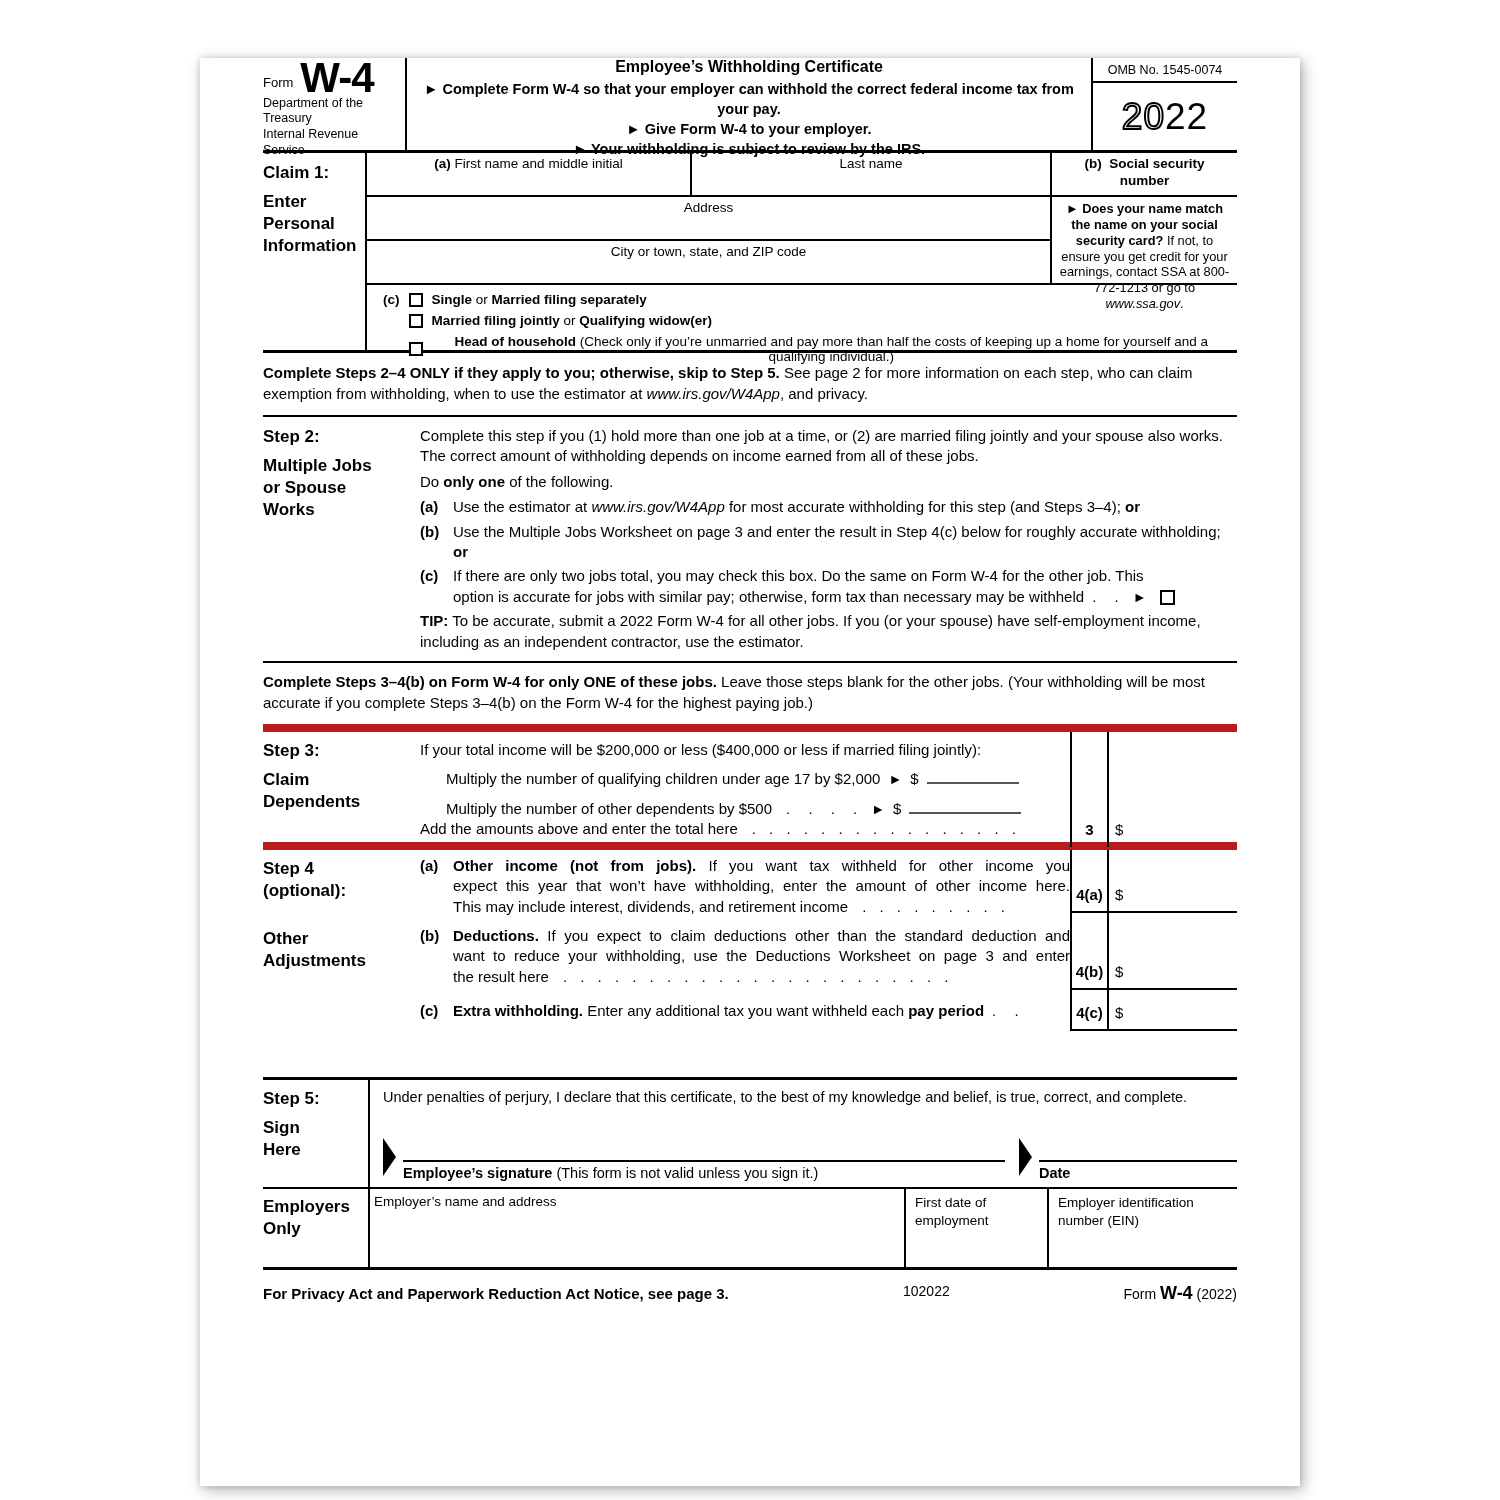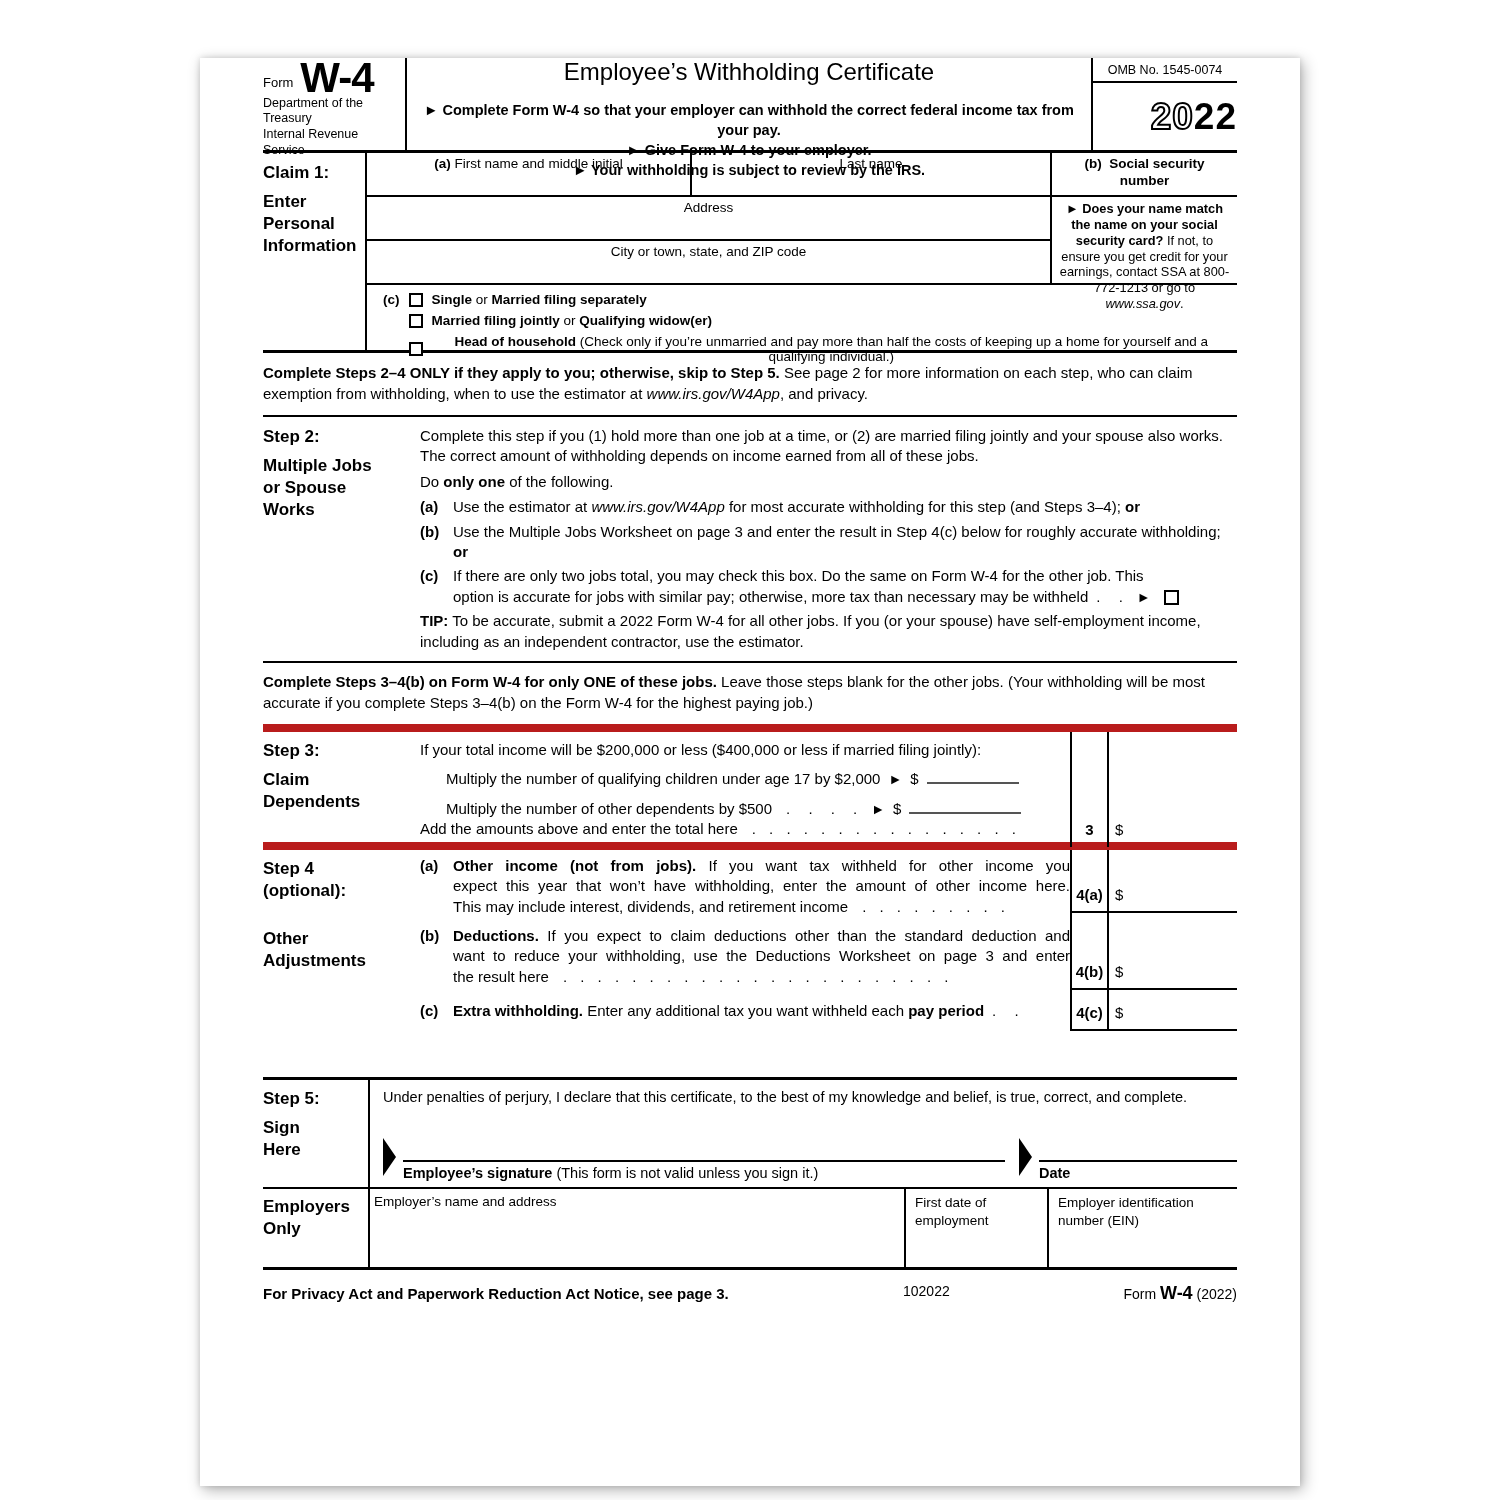--- a/index.html
+++ b/index.html
@@ -18,25 +18,25 @@
     padding:0 63px;
   }
   
   .header { display:flex; margin-top:58px; border-bottom:3px solid #000; height:95px; }
   .h-left { width:142px; display:flex; flex-direction:column; justify-content:space-between; padding:2px 6px 4px 0; }
   .h-form-row { display:flex; align-items:flex-end; gap:7px; }
   .h-form-word { font-size:13px; padding-bottom:6px; }
   .h-form-num { font-size:42px; font-weight:bold; letter-spacing:-1px; line-height:.85; }
   .h-dept { font-size:12.5px; line-height:1.25; }
   .h-center { flex:1; border-left:2px solid #000; border-right:2px solid #000; text-align:center; padding:0 8px; }
-  .h-title { font-size:24px; font-weight:normal; margin-bottom:14px; }
+  .h-title { font-size:16px; font-weight:bold; margin-bottom:3px; }
   .h-sub { font-size:14.5px; font-weight:bold; line-height:1.38; }
   .h-right { width:144px; display:flex; flex-direction:column; }
   .h-omb { font-size:12.5px; text-align:center; padding:5px 0 4px; border-bottom:2px solid #000; }
-  .h-year { flex:1; display:flex; align-items:center; justify-content:flex-end; font-size:37px; font-weight:bold; letter-spacing:1px; }
+  .h-year { flex:1; display:flex; align-items:center; justify-content:center; font-size:37px; font-weight:normal; letter-spacing:1px; }
   .y20 { color:#000; }
   @supports (-webkit-text-stroke: 1px #000) {
     .y20 { color:#fff; -webkit-text-stroke:2px #000; }
   }
   
   .s1 { display:grid; grid-template-columns:102px 325px 360px 187px; grid-template-rows:42px 44px 44px 67px; border-bottom:3px solid #000; font-size:13.5px; }
   .step-word { font-size:17px; font-weight:bold; line-height:1.3; }
   .step-rest { font-size:17px; font-weight:bold; line-height:1.3; margin-top:7px; }
   .s1-label { grid-column:1; grid-row:1/5; padding-top:9px; width:100px; }
   .cell { padding:3px 7px; line-height:1.25; }
@@ -233,21 +233,21 @@
         <div class="item-tag">(b)</div>
         <div class="item-text">
           <span>Use the Multiple Jobs Worksheet on page 3 and enter the result in Step 4(c) below for roughly accurate withholding; </span><span class="b">or</span>
         </div>
       </div>
       <div class="item">
         <div class="item-tag">(c)</div>
         <div class="item-text">
           <div>If there are only two jobs total, you may check this box. Do the same on Form W-4 for the other job. This</div>
           <div class="c-endrow">
-            <span>option is accurate for jobs with similar pay; otherwise, more tax than necessary may be withheld</span>
+            <span>option is accurate for jobs with similar pay; otherwise, form tax than necessary may be withheld</span>
             <span class="dots d14 mL8">. .</span>
             <span class="arrow mL14">►</span>
             <span class="cb2"></span>
           </div>
         </div>
       </div>
       <p>
         <span class="b">TIP:</span><span> To be accurate, submit a 2022 Form W-4 for all other jobs. If you (or your spouse) have self-employment income, including as an independent contractor, use the estimator.</span>
       </p>
     </div>

